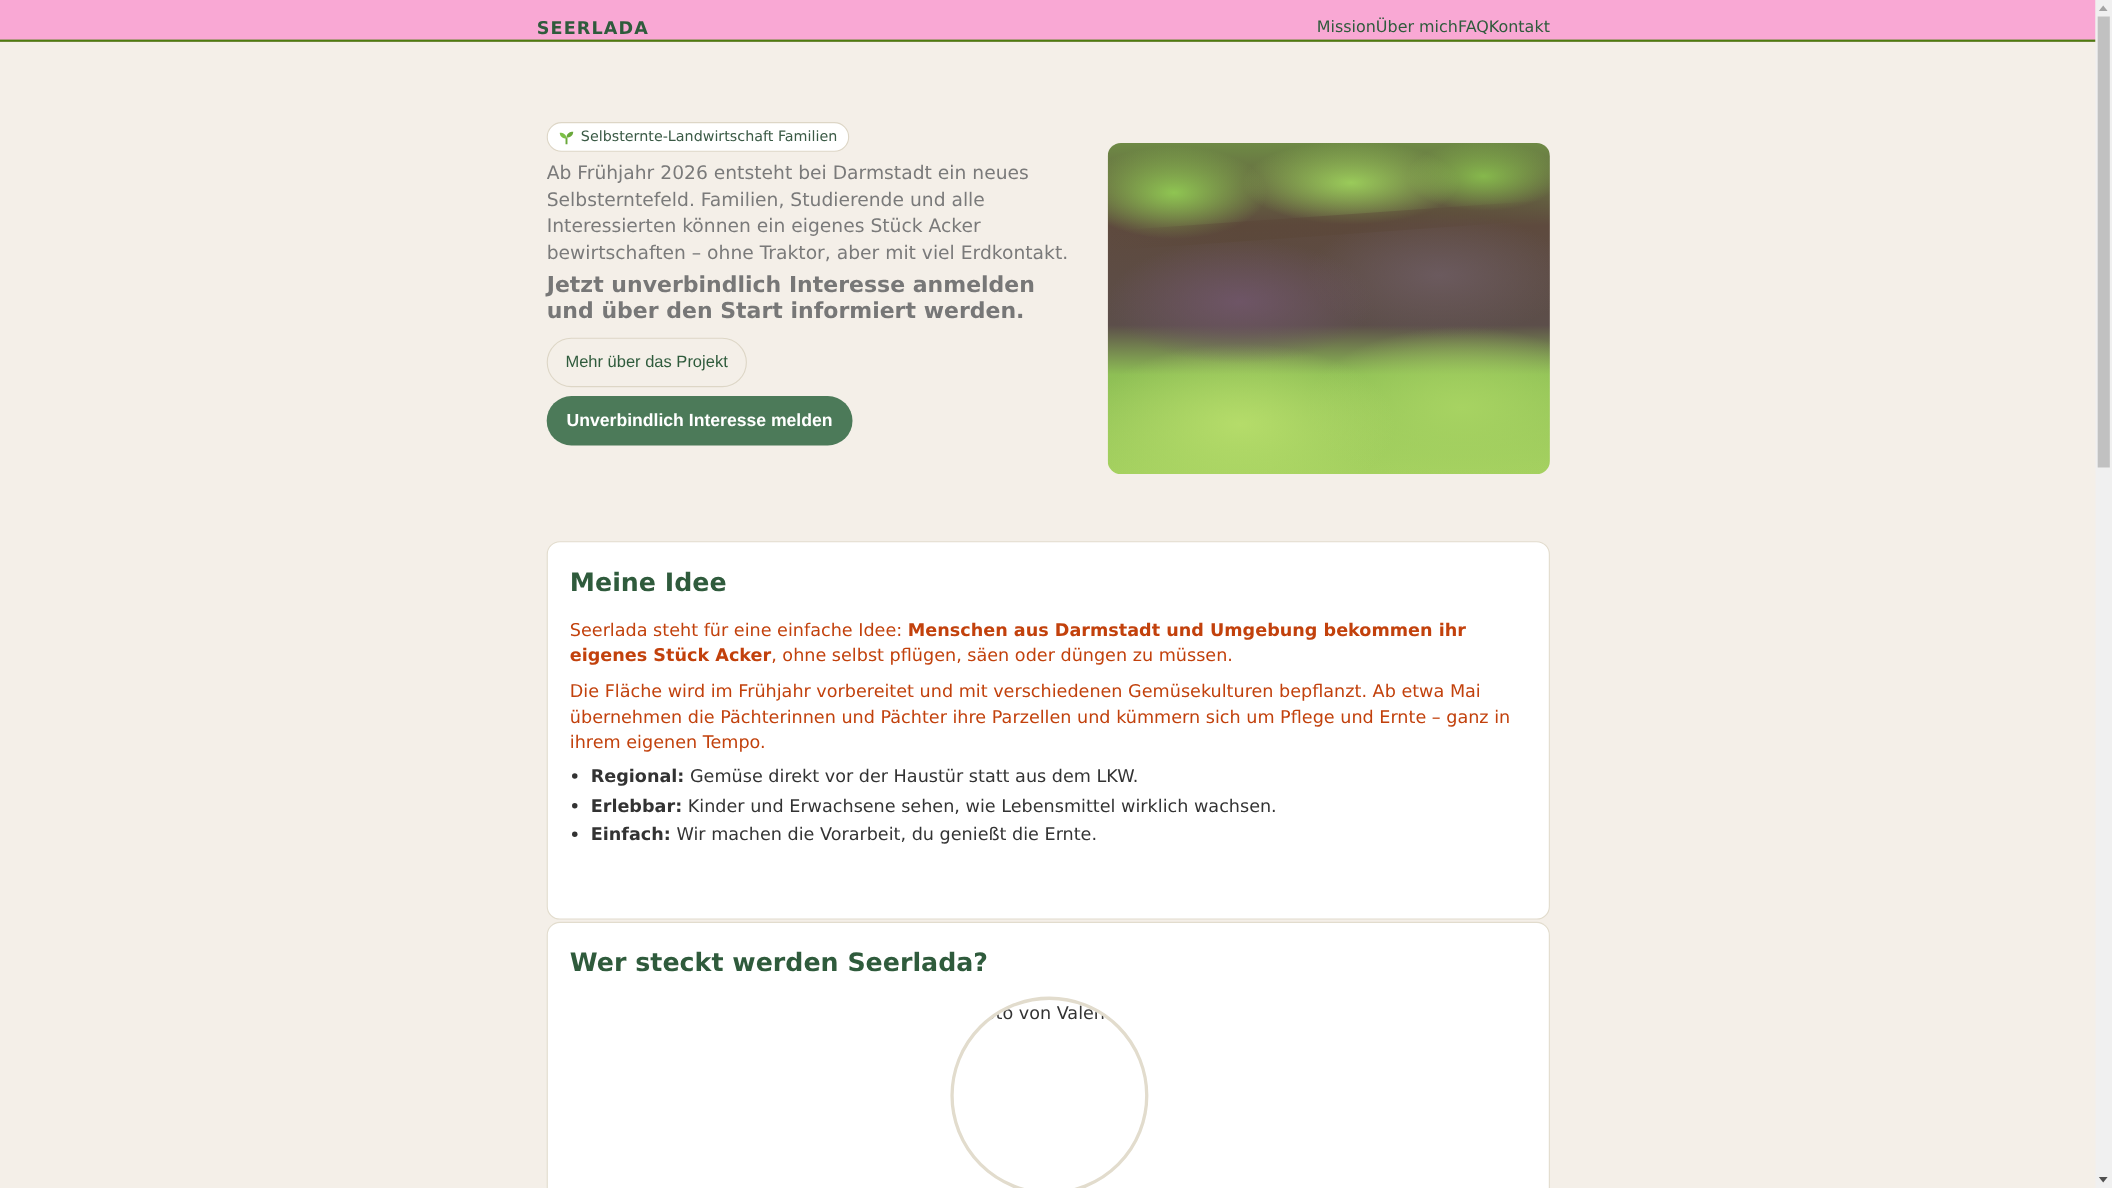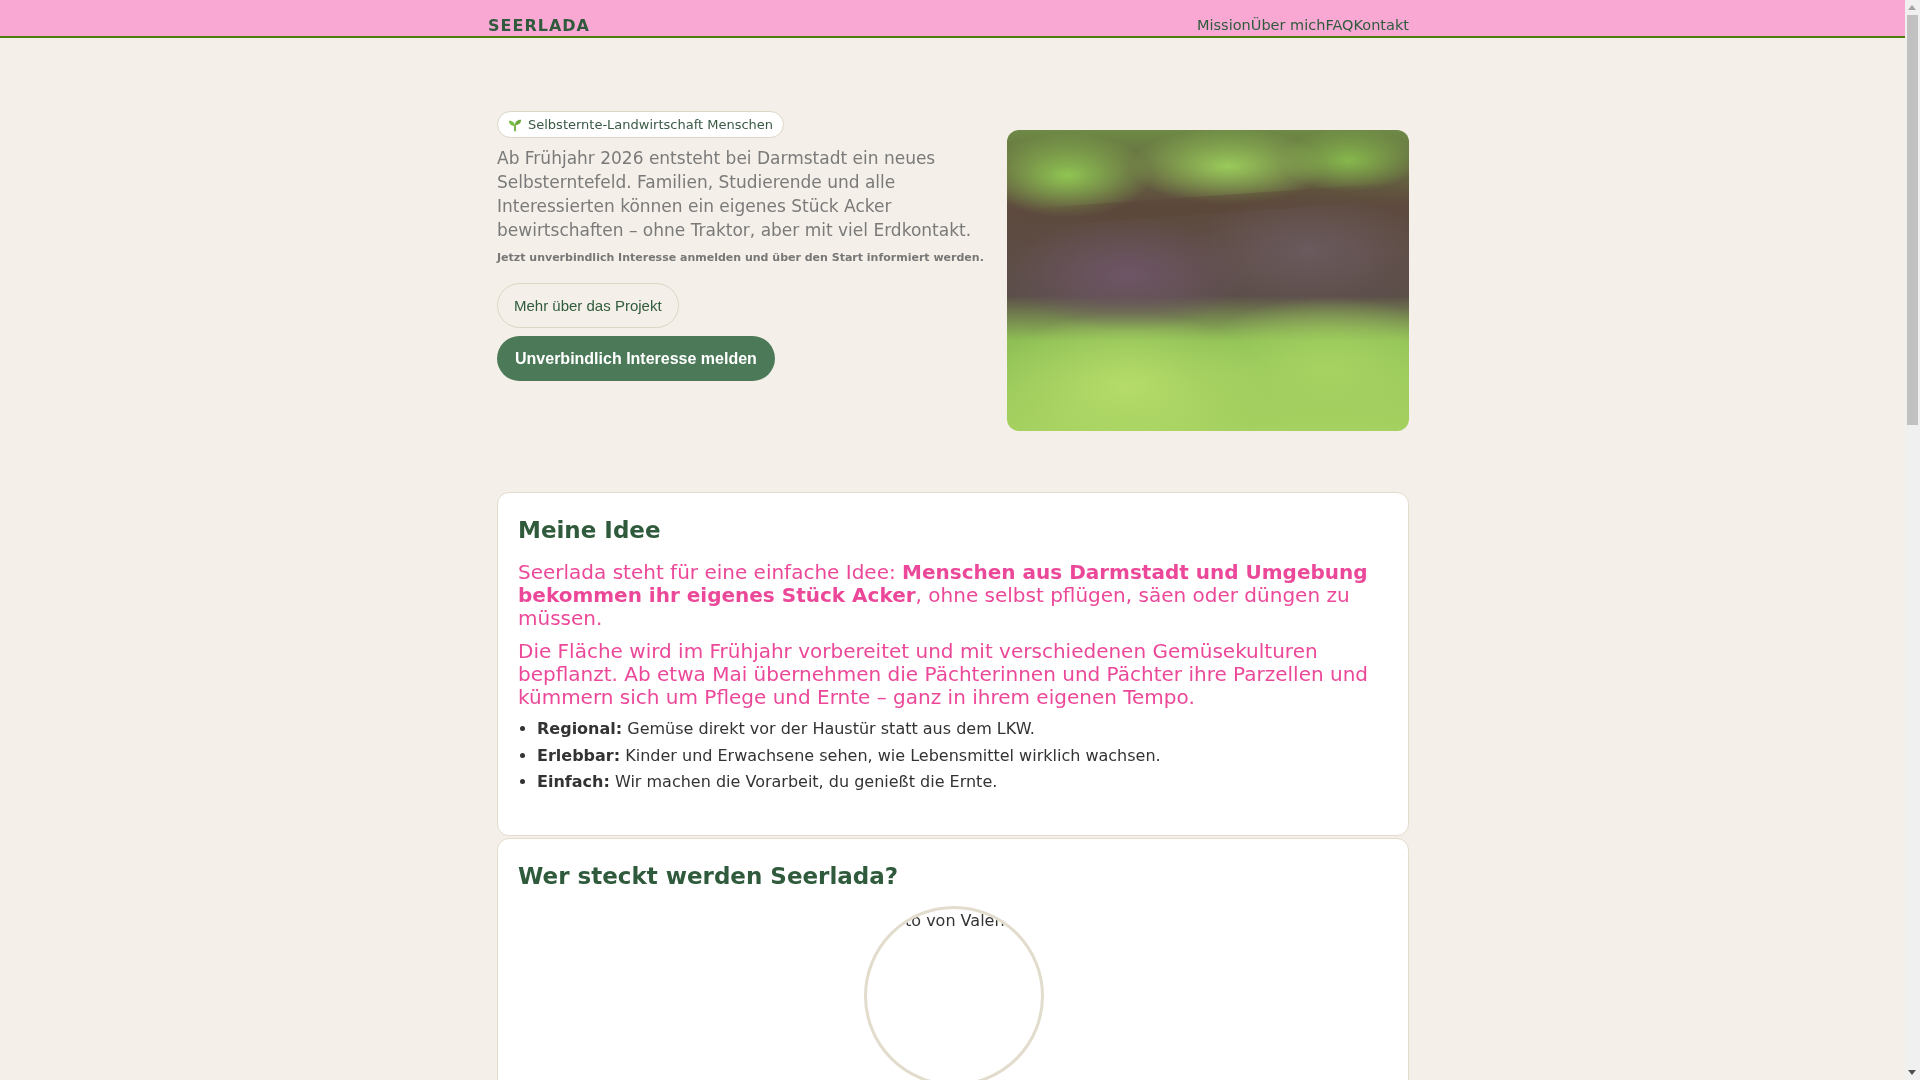--- a/index.html
+++ b/index.html
@@ -42,21 +42,21 @@
   .hero-title {
     margin-top: 2px;
     font-size: 33px; font-weight: bold; color: #2f5b3c; line-height: 40px;
   }
   .hero-text {
     margin-top: 8px;
     font-size: 17px; line-height: 24px; color: #7a7a7a; width: 490px;
   }
   .hero-strong {
     margin-top: 4px;
-    font-size: 11px; line-height: 24px; font-weight: bold; color: #777777; width: 490px;
+    font-size: 20px; line-height: 24px; font-weight: bold; color: #777777; width: 490px;
   }
   .btn-primary {
     display: inline-block; margin-top: 8px;
     height: 45px; padding: 0 18px; line-height: 45px;
     background: #4c7a59; color: #ffffff; font-weight: bold; font-size: 16px;
     border-radius: 23px; cursor: pointer; border: none;
   }
   .btn-secondary {
     display: inline-block; margin-top: 13px;
     height: 45px; padding: 0 16px; line-height: 43px;
@@ -80,21 +80,21 @@
   .hero-img .soil1 { top: 22%; height: 6%; background: linear-gradient(90deg, transparent, rgba(90,70,55,0.5) 30%, rgba(90,70,55,0.4) 70%, transparent); transform: skewY(-4deg); }
 
   .card {
     position: absolute; left: 497px; width: 912px;
     background: #ffffff; border: 1px solid #e2dccd; border-radius: 12px;
     padding: 22px 20px 20px 20px;
   }
   .card-idea { top: 492px; height: 344px; }
   .card-who { top: 838px; height: 260px; }
   .card h2 { font-size: 23px; font-weight: bold; color: #2f5b3c; line-height: 30px; }
-  .card p { font-size: 20px; line-height: 23px; color: #ec4899; margin-top: 10px; }
+  .card p { font-size: 16px; line-height: 23px; color: #c2410c; margin-top: 10px; }
   .card-idea p:first-of-type { margin-top: 16px; }
   .card ul { margin-top: 8px; padding-left: 19px; }
   .card li { font-size: 16px; line-height: 23px; color: #333333; margin-bottom: 3.5px; }
   .avatar {
     position: absolute; left: 366px; top: 67px;
     width: 180px; height: 180px; border-radius: 50%;
     border: 3px solid #e2dccd; overflow: hidden; background: #ffffff;
   }
   .avatar-alt {
     position: absolute; top: 2px; left: -16px; width: 210px; text-align: center;
@@ -114,21 +114,21 @@
   </nav>
 </div>
 
 <div class="hero-left">
   <div class="badge">
     <svg class="sprout" viewBox="0 0 16 16">
       <path d="M8 15 V8" stroke="#6aa83a" stroke-width="2" fill="none"></path>
       <path d="M8 9 C8 5 5 3 1 3 C1 7 4 9 8 9 Z" fill="#7cc046"></path>
       <path d="M8 8 C8 4 11 2 15 2 C15 6 12 8 8 8 Z" fill="#6aa83a"></path>
     </svg>
-    <span>Selbsternte-Landwirtschaft Menschen</span>
+    <span>Selbsternte-Landwirtschaft Familien</span>
   </div>
   <p class="hero-text">Ab Frühjahr 2026 entsteht bei Darmstadt ein neues Selbsterntefeld. Familien, Studierende und alle Interessierten können ein eigenes Stück Acker bewirtschaften – ohne Traktor, aber mit viel Erdkontakt.</p>
   <p class="hero-strong">Jetzt unverbindlich Interesse anmelden und über den Start informiert werden.</p>
   <div><button class="btn-secondary">Mehr über das Projekt</button></div>
   <div><button class="btn-primary">Unverbindlich Interesse melden</button></div>
 </div>
 
 <div class="hero-img" title="Salatfeld mit grünen und roten Salatköpfen">
   <div class="row soil1"></div>
 </div>

